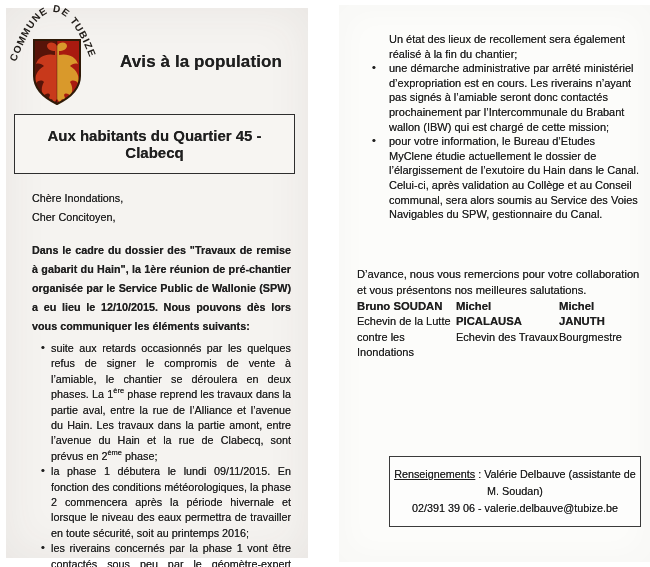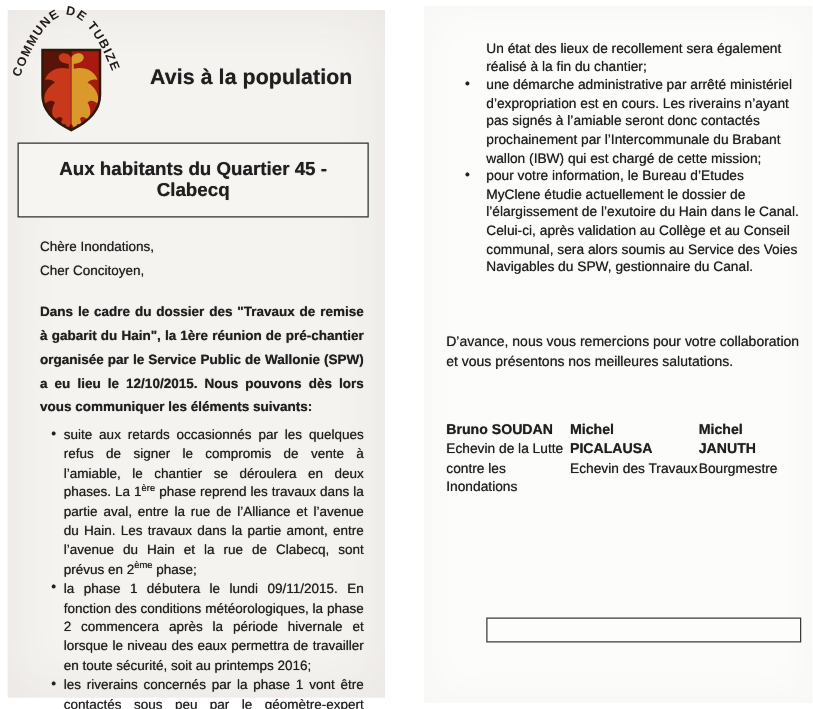--- a/index.html
+++ b/index.html
@@ -50,21 +50,21 @@
   
   .rp-content{padding:27px 9px 0 18px;font-size:11px;line-height:14.6px;}
   .rp-cont{margin:0 0 0 32px;}
   ul.rp-bullets{margin:0;padding:0 0 0 32px;list-style:none;}
   ul.rp-bullets li{position:relative;}
   ul.rp-bullets li::before{
     content:"\2022";position:absolute;left:-17px;top:-1px;font-size:11px;
   }
   .closing{margin:44px 0 0;font-size:11.2px;line-height:16.5px;}
 
-  .sig-row{display:flex;margin-top:38px;font-size:11px;line-height:15.5px;justify-content:center;}
+  .sig-row{display:flex;font-size:11px;line-height:15.5px;justify-content:center;}
   .sig-col1{width:99px;}
   .sig-col2{width:103px;}
   .sig-col3{flex:1;}
   .sig-name{font-weight:700;font-size:11.3px;}
 
   .contact-box{
     margin:95px 0 0 32px;width:242px;border:1.6px solid #3a3a3a;background:#fdfdfc;
     text-align:center;font-size:10.8px;line-height:17px;padding:9px 4px;
   }
   .u{text-decoration:underline;}
@@ -154,17 +154,19 @@
           <div class="sig-name txt">Michel PICALAUSA</div>
           <div class="sig-role txt">Echevin des Travaux</div>
         </div>
         <div class="sig-col3">
           <div class="sig-name txt">Michel JANUTH</div>
           <div class="sig-role txt">Bourgmestre</div>
         </div>
       </div>
 
       <div class="contact-box txt">
+        <div><span class="u">Renseignements</span><span> : Valérie Delbauve (assistante de M. Soudan)</span></div>
+        <div>02/391 39 06 - valerie.delbauve@tubize.be</div>
       </div>
 
     </div>
   </div>
 </div>
 
 </body></html>

